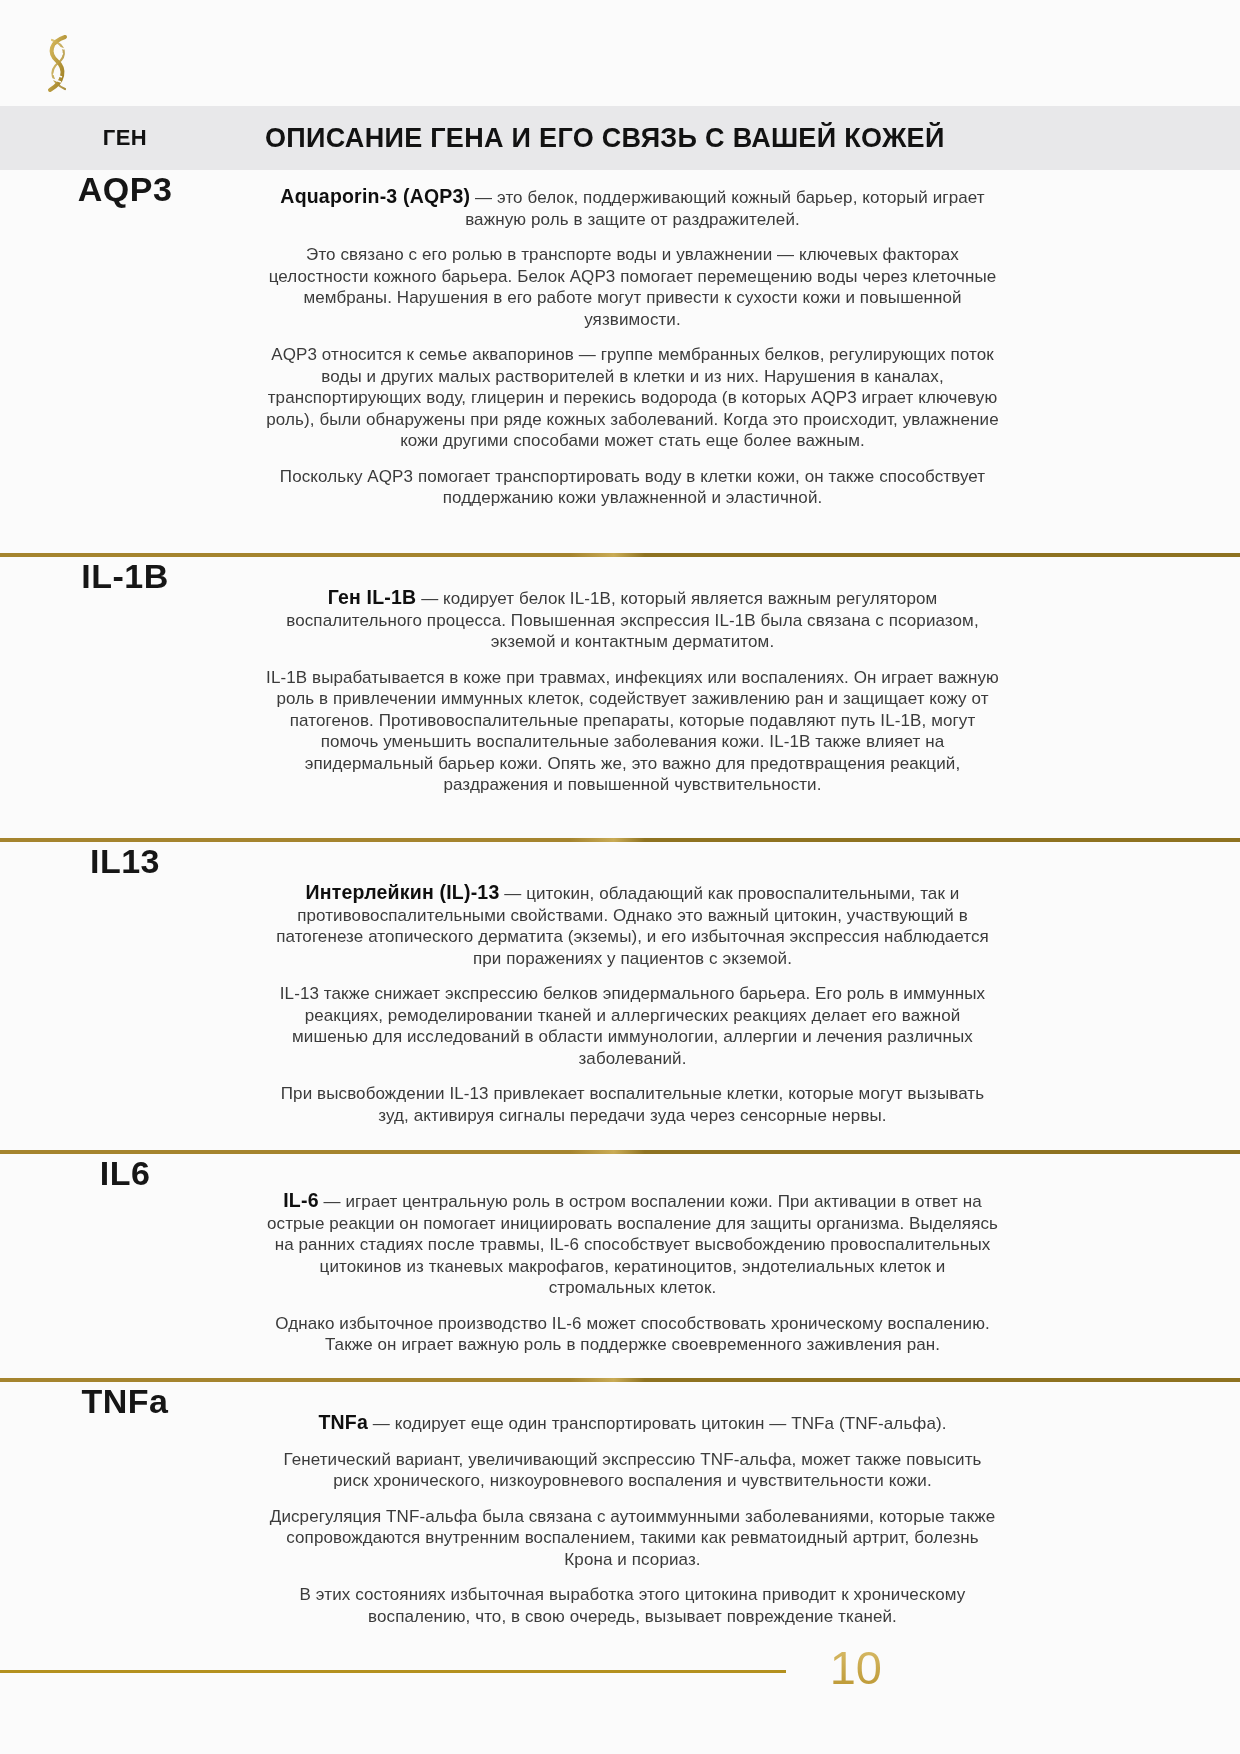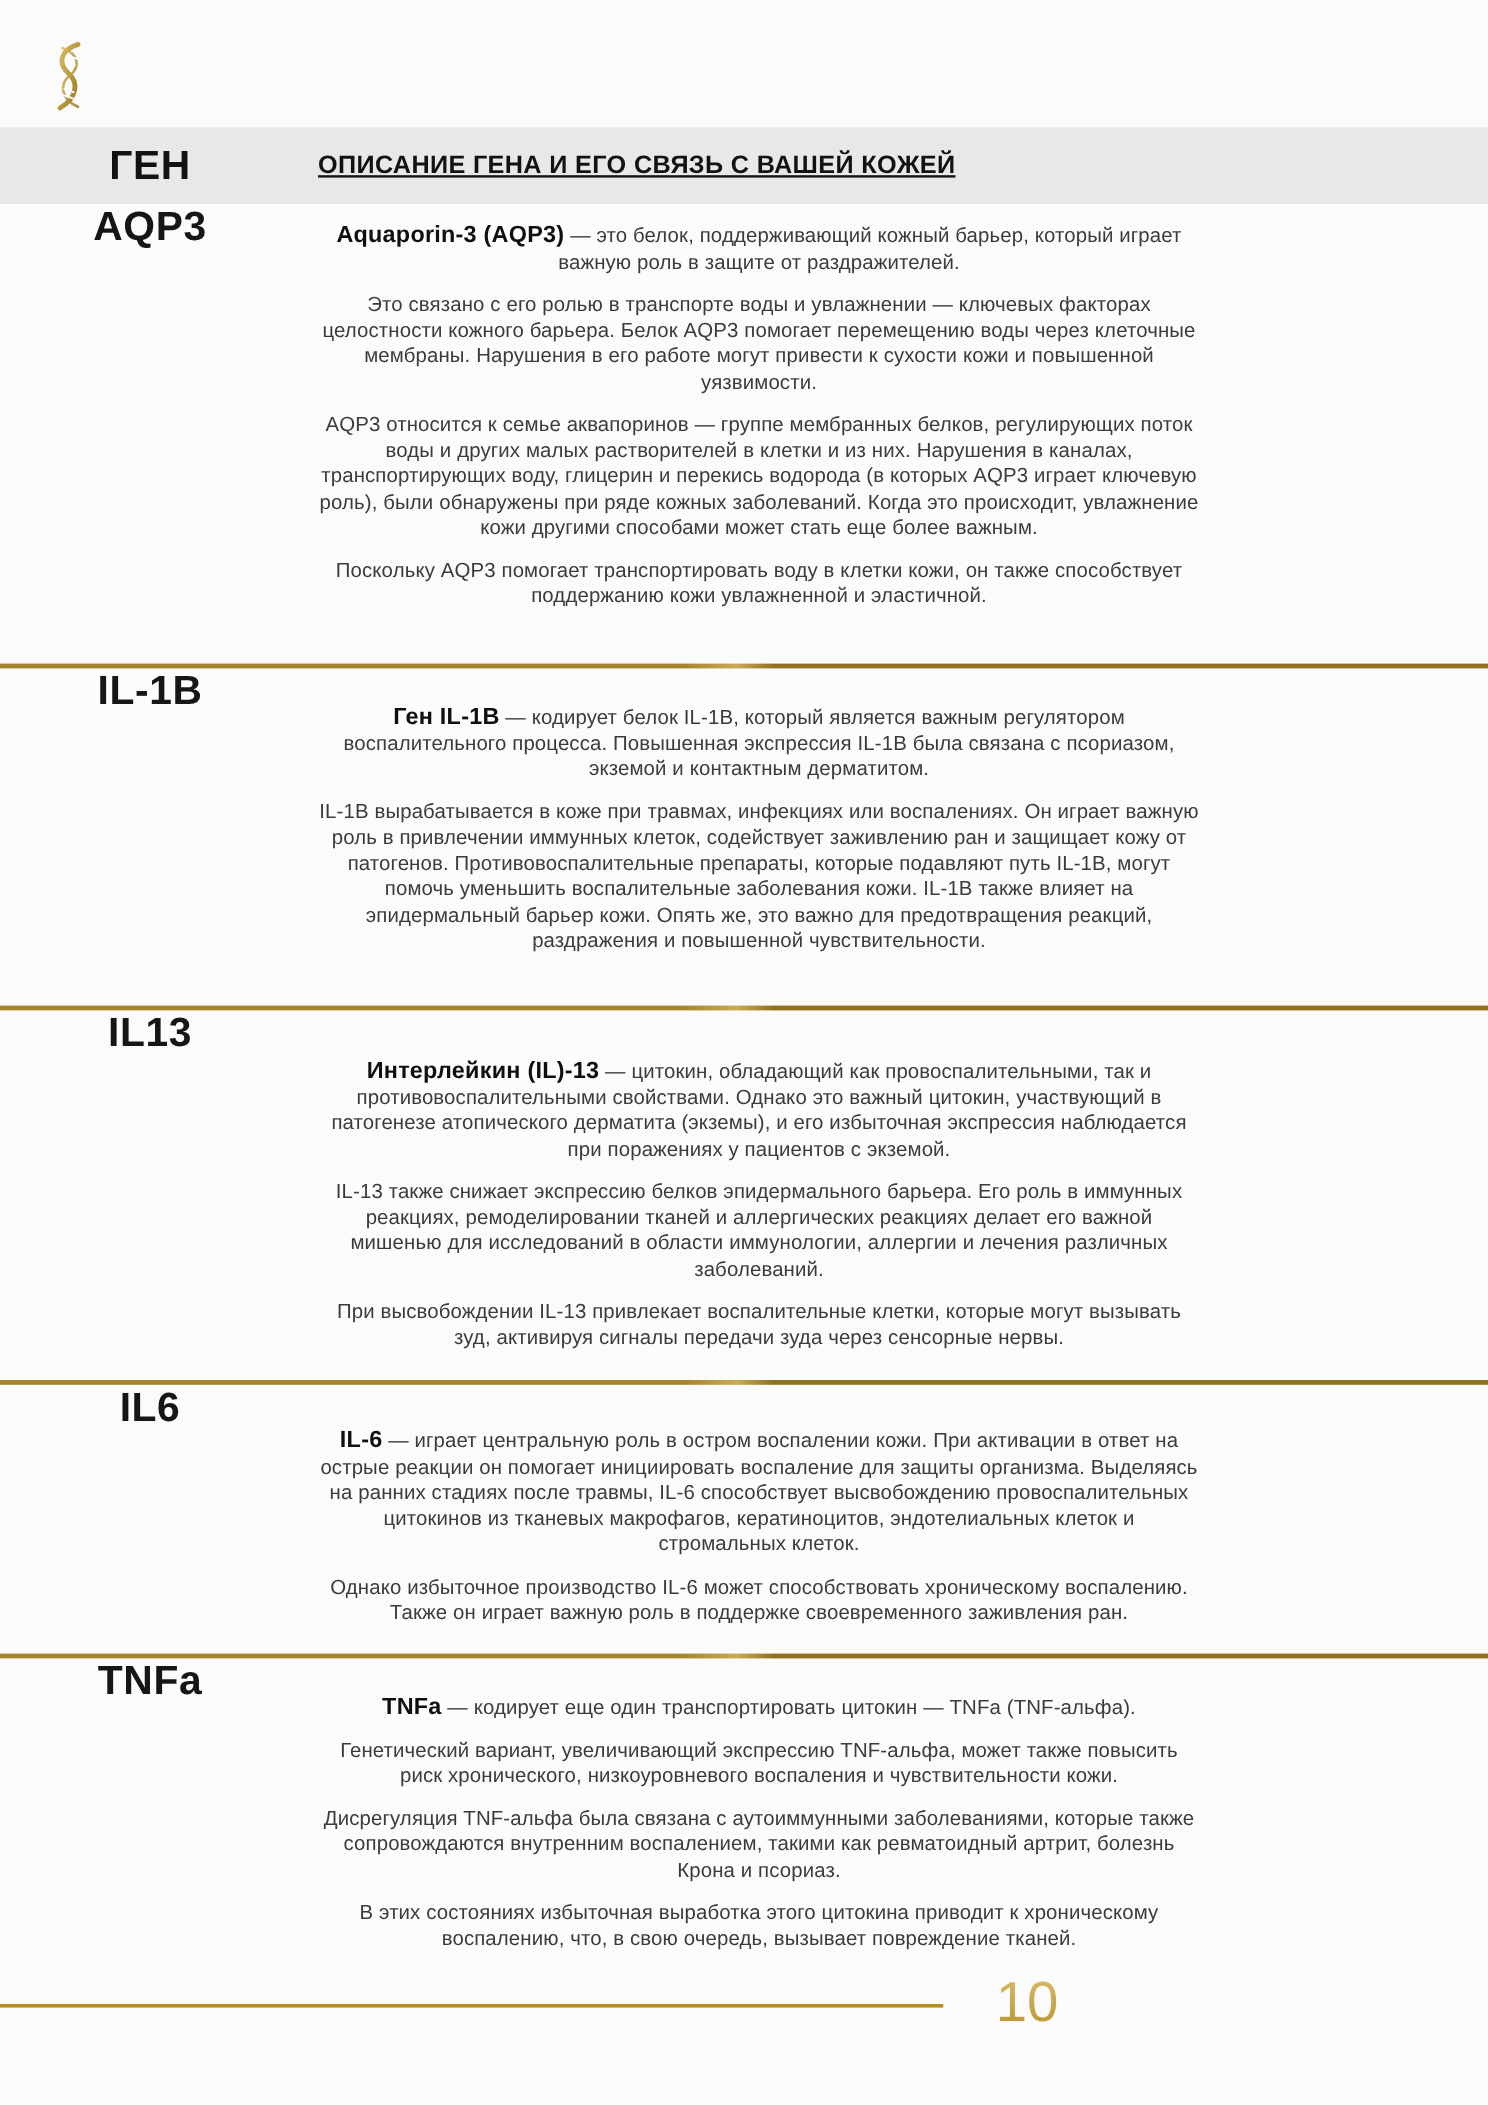--- a/index.html
+++ b/index.html
@@ -16,25 +16,25 @@
   .logo{position:absolute;left:40px;top:34px;width:36px;height:62px;}
 
   
   .header-band{
     position:absolute;left:0;top:106px;width:1240px;height:64px;
     background:#e8e8ea;
     display:flex;align-items:center;
   }
   .header-band .col-gene{
     width:250px;text-align:center;
-    font-size:34px;font-weight:800;color:#121212;letter-spacing:.5px;
+    font-size:22px;font-weight:800;color:#121212;letter-spacing:.5px;
   }
   .header-band .col-desc{
     flex:1;padding-left:15px;
-    font-size:21px;font-weight:800;color:#121212;letter-spacing:.3px;text-decoration:underline;
+    font-size:27px;font-weight:800;color:#121212;letter-spacing:.3px;
   }
 
   
   .sections{position:absolute;left:0;top:170px;width:1240px;}
   .gene-row{display:flex;box-sizing:border-box;}
   .gene-row + .gene-row{
     border-top:4px solid #97781f;
     border-image:linear-gradient(90deg,#a5842e 0%,#a5842e 46%,#c9ab55 49.5%,#8e7220 52%,#8e7220 100%) 1;
   }
   .gene-row:nth-child(1){height:383px;}

